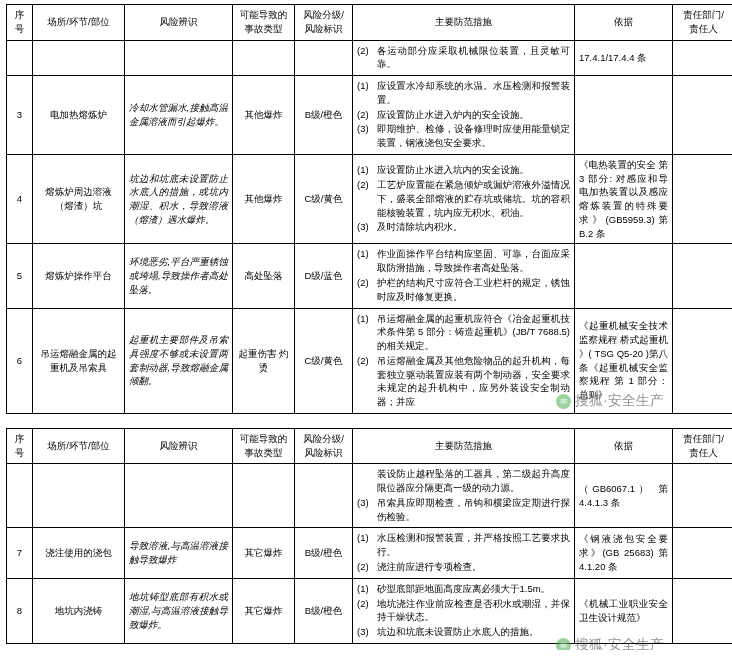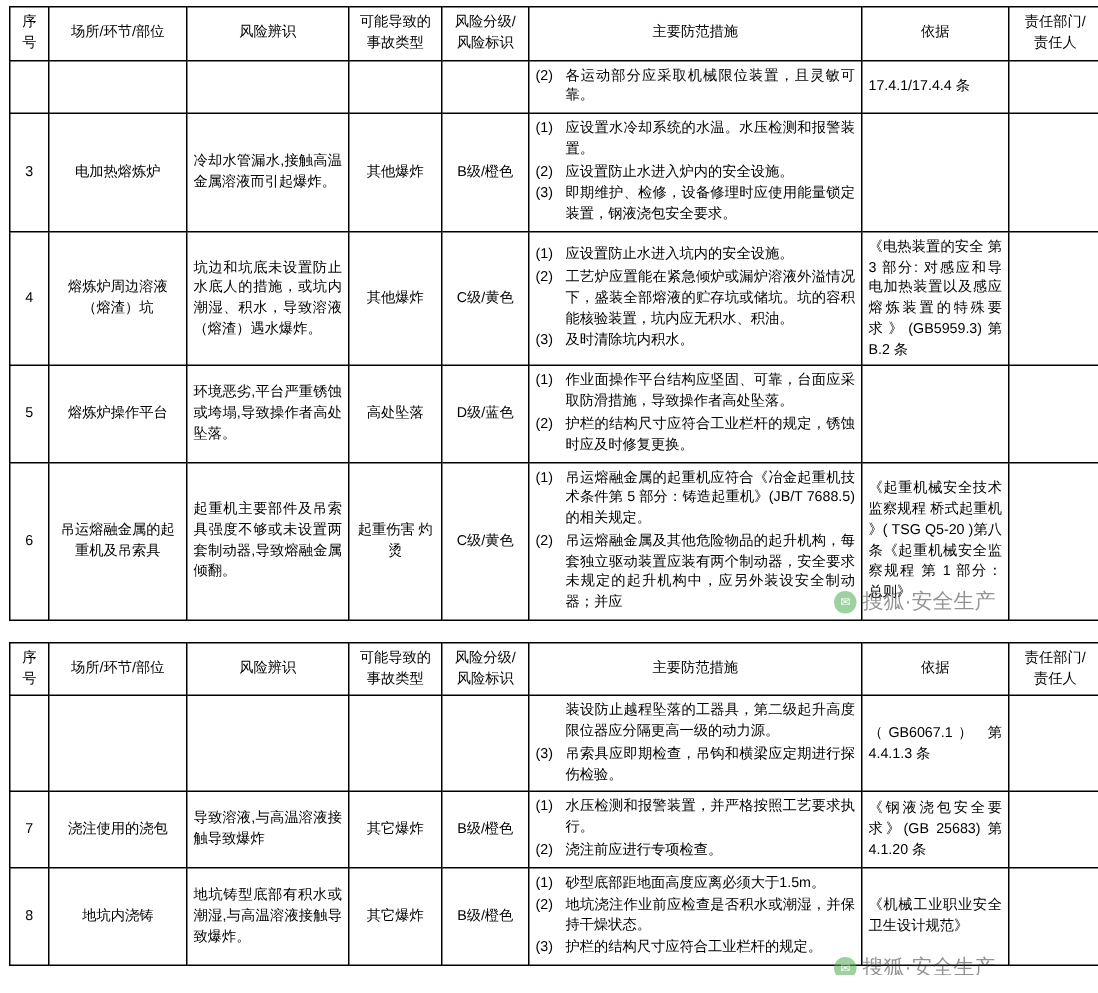--- a/index.html
+++ b/index.html
@@ -97,21 +97,21 @@
     align-items: center;
     justify-content: center;
   }
   .stamp .wtext {
     font-size: 14px;
     color: #3a3a3a;
   }
   .stamp1 { left: 556px; top: 392px; }
   .stamp2 { left: 556px; top: 636px; }
 
-  .vtext { text-align: justify; }
+  .vtext { text-align: justify; font-style: italic; }
 </style>
 </head>
 <body>
 
 <div class="page">
 
   <table class="risk">
     <colgroup>
       <col class="c-seq">
         <col class="c-place">
@@ -354,21 +354,21 @@
             <div class="li">
                 <span class="num">(1)</span>
                 <span class="txt">砂型底部距地面高度应离必须大于1.5m。</span>
               </div>
             <div class="li">
                 <span class="num">(2)</span>
                 <span class="txt">地坑浇注作业前应检查是否积水或潮湿，并保持干燥状态。</span>
               </div>
             <div class="li">
                 <span class="num">(3)</span>
-                <span class="txt">护栏的结构尺寸应符合工业栏杆的规定。</span>
+                <span class="txt">坑边和坑底未设置防止水底人的措施。</span>
               </div>
           </div>
         </td>
         <td class="top basis-text">《机械工业职业安全卫生设计规范》</td>
         <td class="mid"></td>
       </tr>
     </tbody>
   </table>
 
   <div class="stamp stamp1">

